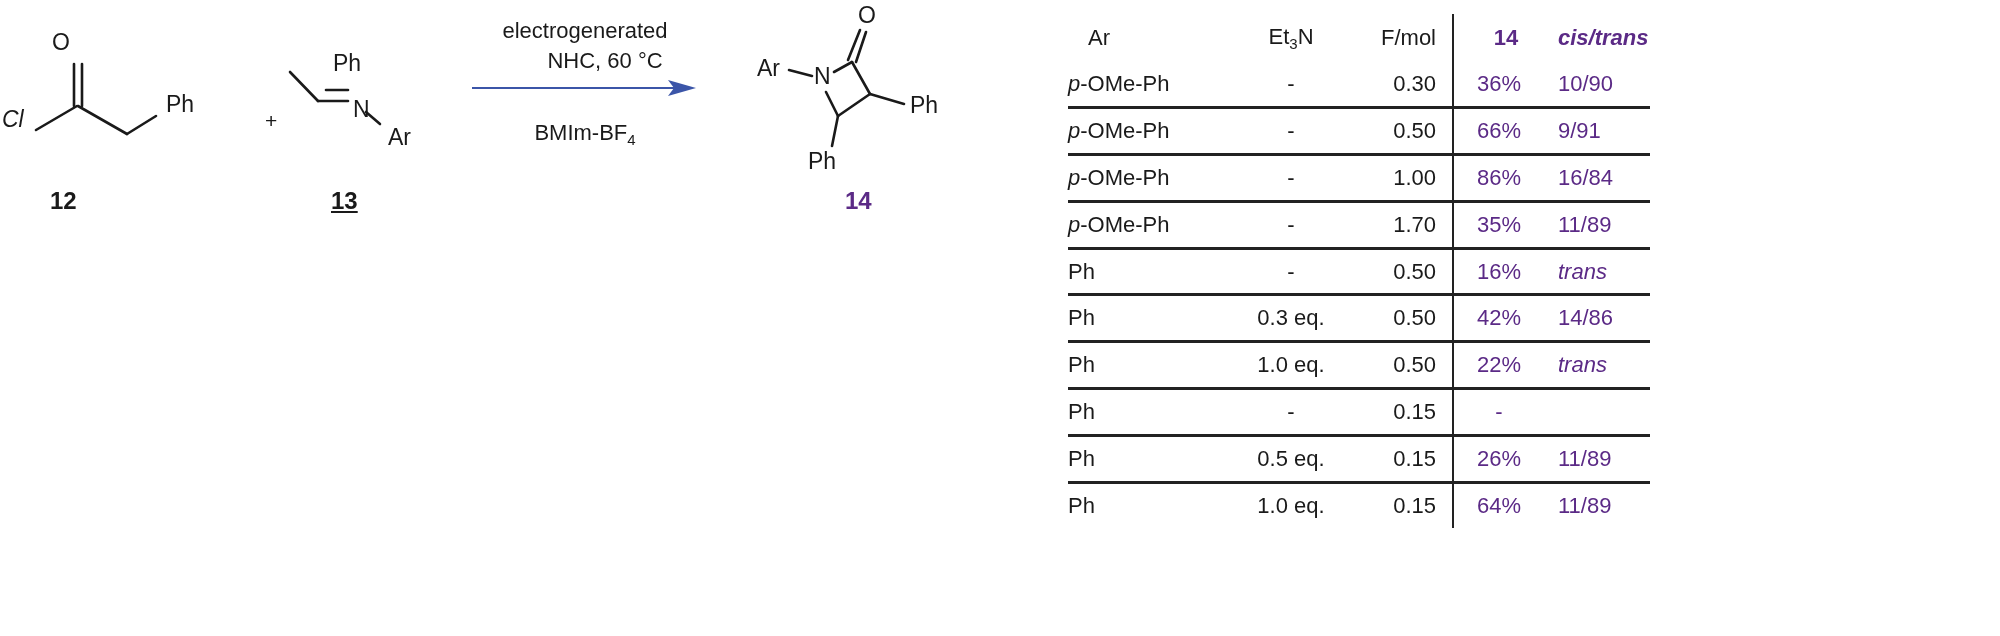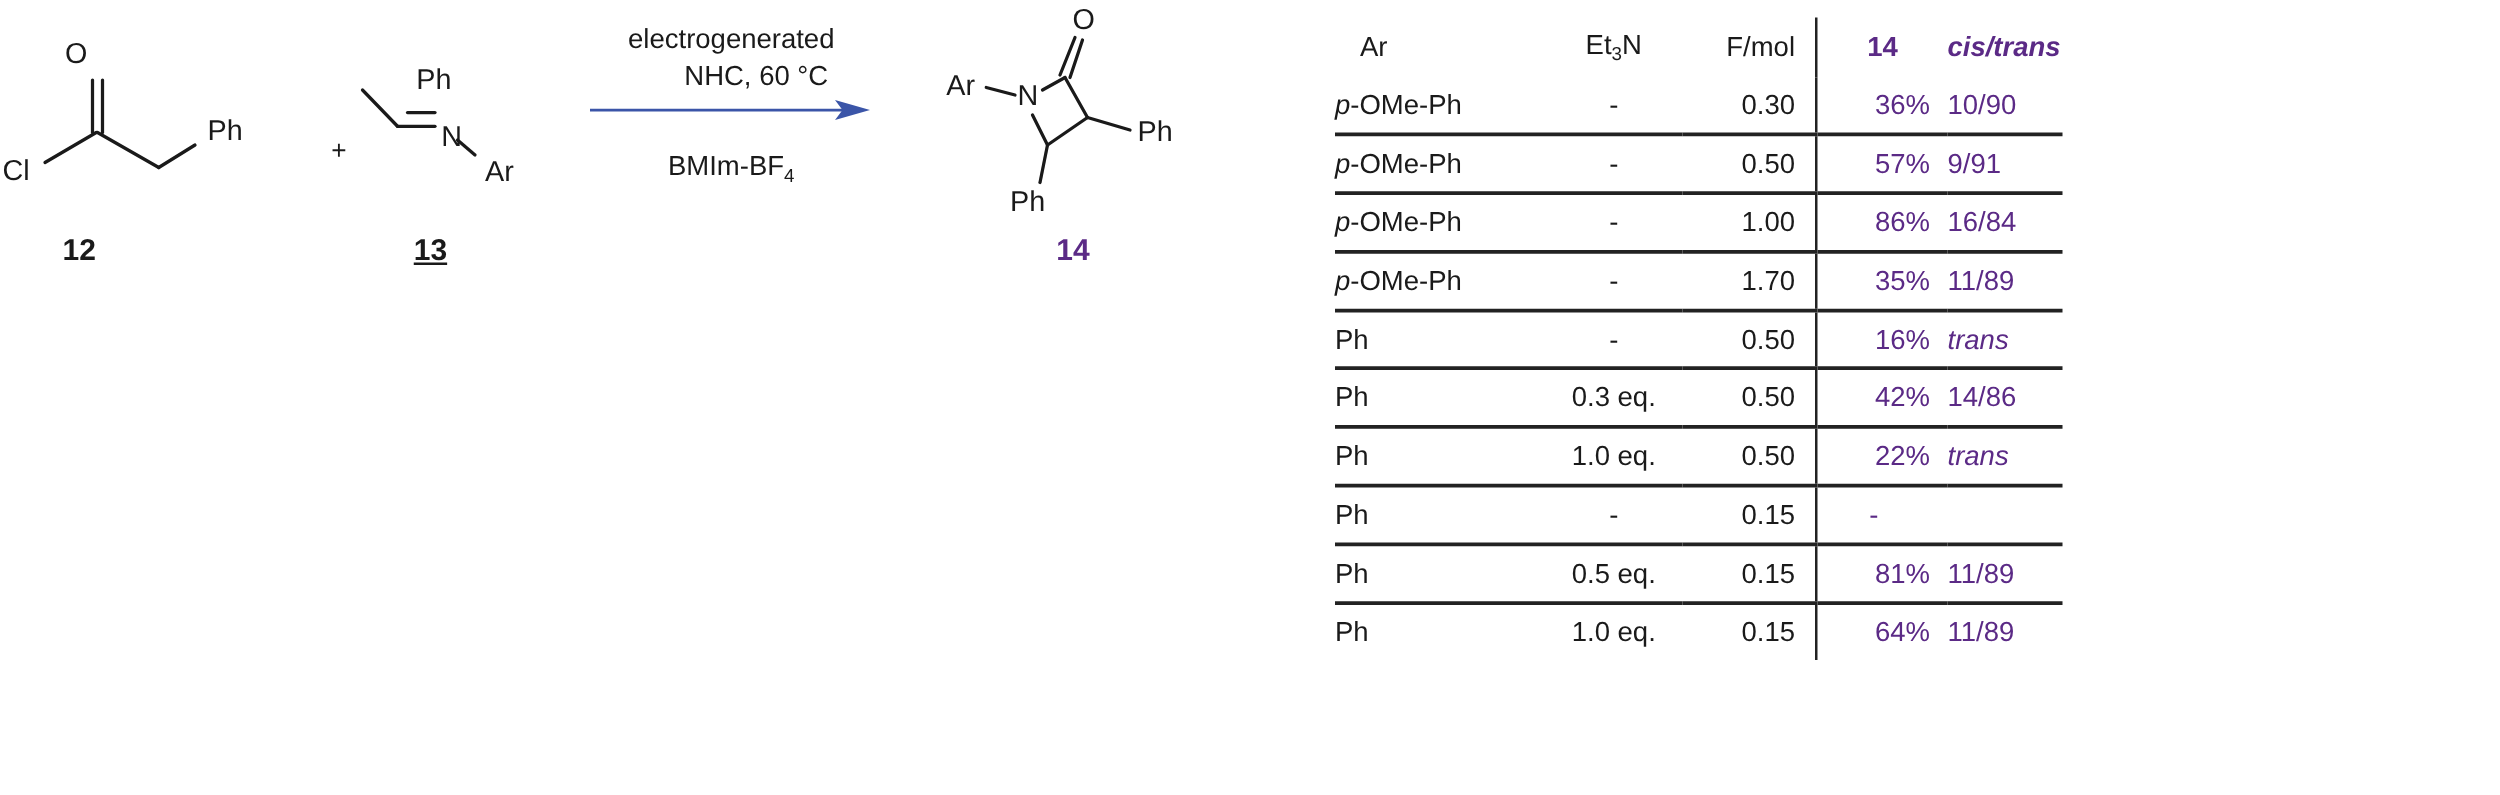--- a/index.html
+++ b/index.html
@@ -11,21 +11,21 @@
   .cond { position: absolute; font-size: 22px; text-align: center; white-space: nowrap; }
   .purple { color: #5b2a86; }
   table.res { position: absolute; left: 1068px; top: 14px; border-collapse: collapse;
               font-size: 22px; }
   table.res td, table.res th { padding: 0; height: 43.9px; font-weight: normal; white-space: nowrap; }
   table.res tr.head th { height: 48px; }
   table.res tr + tr td { border-top: 3px solid #222; }
   .c-ar { width: 148px; text-align: left; padding-left: 0; }
   .c-et { width: 110px; text-align: center; }
   .c-f  { width: 90px; text-align: right; padding-right: 16px !important; }
-  .c-y  { width: 90px; text-align: right; border-left: 2px solid #222; }
+  .c-y  { width: 90px; text-align: center; border-left: 2px solid #222; }
   .c-ct { width: 92px; text-align: left; }
   .head .c-y, .head .c-ct { font-weight: bold; color: #5b2a86; }
   .head .c-ct { font-style: italic; }
   .c-y, .c-ct { color: #5b2a86; }
   .ital { font-style: italic; }
   sub { font-size: 15px; }
 </style>
 </head>
 <body>
 
@@ -54,21 +54,21 @@
     <line x1="838" y1="116" x2="832" y2="146"></line>
   </g>
 
   <g>
     <line x1="472" y1="88" x2="675" y2="88" stroke="#3b55a8" stroke-width="2.2"></line>
     <polygon points="668,80 696,88 668,96 674,88" fill="#3b55a8"></polygon>
   </g>
 </svg>
 
 <span class="lbl" style="left:52px;top:31px;">O</span>
-<span class="lbl" style="left:2px;top:125px;">Cl</span>
+<span class="lbl" style="left:2px;top:108px;font-style:italic;">Cl</span>
 <span class="lbl" style="left:166px;top:93px;">Ph</span>
 <span class="cpd" style="left:50px;top:187px;">12</span>
 
 <span class="lbl" style="left:265px;top:110px;font-size:21px;">+</span>
 
 <span class="lbl" style="left:333px;top:52px;">Ph</span>
 <span class="lbl" style="left:353px;top:98px;">N</span>
 <span class="lbl" style="left:388px;top:126px;">Ar</span>
 <span class="cpd" style="left:331px;top:187px;text-decoration:underline;">13</span>
 
@@ -98,21 +98,21 @@
     <td class="c-ar"><span class="ital">p</span><span>-OMe-Ph</span></td>
     <td class="c-et">-</td>
     <td class="c-f">0.30</td>
     <td class="c-y" style="padding-right:14px;">36%</td>
     <td class="c-ct">10/90</td>
   </tr>
       <tr>
     <td class="c-ar"><span class="ital">p</span><span>-OMe-Ph</span></td>
     <td class="c-et">-</td>
     <td class="c-f">0.50</td>
-    <td class="c-y" style="padding-right:14px;">57%</td>
+    <td class="c-y" style="padding-right:14px;">66%</td>
     <td class="c-ct">9/91</td>
   </tr>
       <tr>
     <td class="c-ar"><span class="ital">p</span><span>-OMe-Ph</span></td>
     <td class="c-et">-</td>
     <td class="c-f">1.00</td>
     <td class="c-y" style="padding-right:14px;">86%</td>
     <td class="c-ct">16/84</td>
   </tr>
       <tr>
@@ -147,21 +147,21 @@
     <td class="c-ar"><span class="ital"></span><span>Ph</span></td>
     <td class="c-et">-</td>
     <td class="c-f">0.15</td>
     <td class="c-y" style="padding-right: 14px; text-align: center;">-</td>
     <td class="c-ct"></td>
   </tr>
       <tr>
     <td class="c-ar"><span class="ital"></span><span>Ph</span></td>
     <td class="c-et">0.5 eq.</td>
     <td class="c-f">0.15</td>
-    <td class="c-y" style="padding-right:14px;">81%</td>
+    <td class="c-y" style="padding-right:14px;">26%</td>
     <td class="c-ct">11/89</td>
   </tr>
       <tr>
     <td class="c-ar"><span class="ital"></span><span>Ph</span></td>
     <td class="c-et">1.0 eq.</td>
     <td class="c-f">0.15</td>
     <td class="c-y" style="padding-right:14px;">64%</td>
     <td class="c-ct">11/89</td>
   </tr>
     </tbody>

